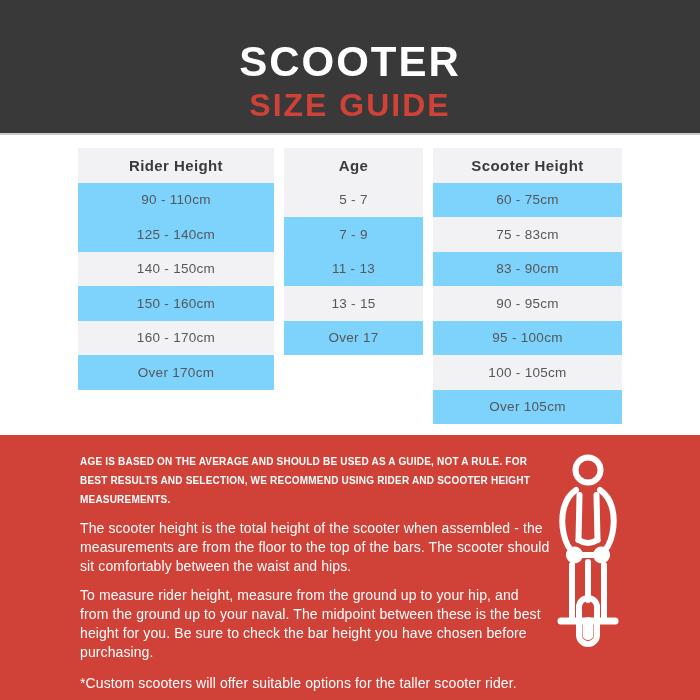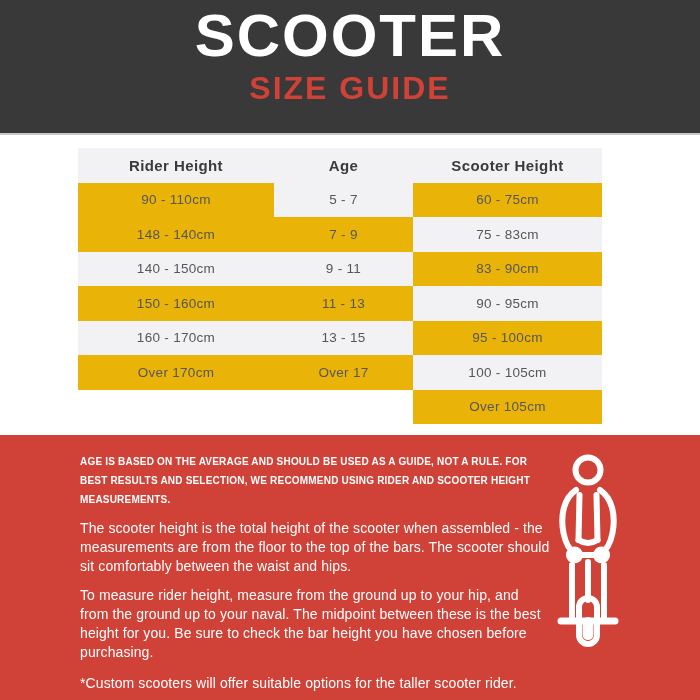--- a/index.html
+++ b/index.html
@@ -8,47 +8,47 @@
     background:#ffffff;font-family:"Liberation Sans",sans-serif;
     -webkit-font-smoothing:antialiased;
   }
   
   .dark-header{
     position:absolute;top:0;left:0;width:700px;height:135px;
     background:#393939;border-bottom:2px solid #c9c9c9;
     text-align:center;box-sizing:border-box;
   }
   .main-title{
-    margin:0;padding-top:6px;
-    font-size:60px;line-height:1;font-weight:bold;
+    margin:0;padding-top:41px;
+    font-size:42px;line-height:1;font-weight:bold;
     color:#ffffff;letter-spacing:2px;
   }
   .sub-title{
     margin:0;padding-top:6px;
     font-size:32px;line-height:1;font-weight:bold;
     color:#d04137;letter-spacing:2px;
   }
   
   .table-wrap{
     position:absolute;top:148px;left:78px;
-    display:flex;
+    display:flex;gap:10px;
   }
   .tcol{display:flex;flex-direction:column;}
   .tcol-1{width:196px;}
   .tcol-2{width:139px;}
   .tcol-3{width:189px;}
   .cell{
     height:34.5px;display:flex;align-items:center;justify-content:center;
     font-size:13.5px;color:#56575b;letter-spacing:.3px;
   }
   .cell.head{
     font-size:15px;font-weight:bold;color:#3a3b3d;letter-spacing:.4px;
     background:#f2f2f4;
   }
-  .cell.dark{background:#eab308;}
+  .cell.dark{background:#7dd3fc;}
   .cell.light{background:#f2f2f4;}
   
   .red-section{
     position:absolute;top:435px;left:0;width:700px;height:265px;
     background:#d04137;color:#ffffff;
   }
   .info-text{
     position:absolute;left:80px;top:17px;width:470px;
   }
   .info-text .lead{
@@ -69,32 +69,31 @@
   <div class="dark-header">
     <h1 class="main-title">SCOOTER</h1>
     <h2 class="sub-title">SIZE GUIDE</h2>
   </div>
 
   <div class="table-wrap">
 
     <div class="tcol tcol-1">
       <div class="cell head">Rider Height</div>
       <div class="cell dark">90 - 110cm</div>
-      <div class="cell dark">148 - 140cm</div>
+      <div class="cell dark">125 - 140cm</div>
       <div class="cell light">140 - 150cm</div>
       <div class="cell dark">150 - 160cm</div>
       <div class="cell light">160 - 170cm</div>
       <div class="cell dark">Over 170cm</div>
     </div>
 
     <div class="tcol tcol-2">
       <div class="cell head">Age</div>
       <div class="cell light">5 - 7</div>
       <div class="cell dark">7 - 9</div>
-      <div class="cell light">9 - 11</div>
       <div class="cell dark">11 - 13</div>
       <div class="cell light">13 - 15</div>
       <div class="cell dark">Over 17</div>
     </div>
 
     <div class="tcol tcol-3">
       <div class="cell head">Scooter Height</div>
       <div class="cell dark">60 - 75cm</div>
       <div class="cell light">75 - 83cm</div>
       <div class="cell dark">83 - 90cm</div>

